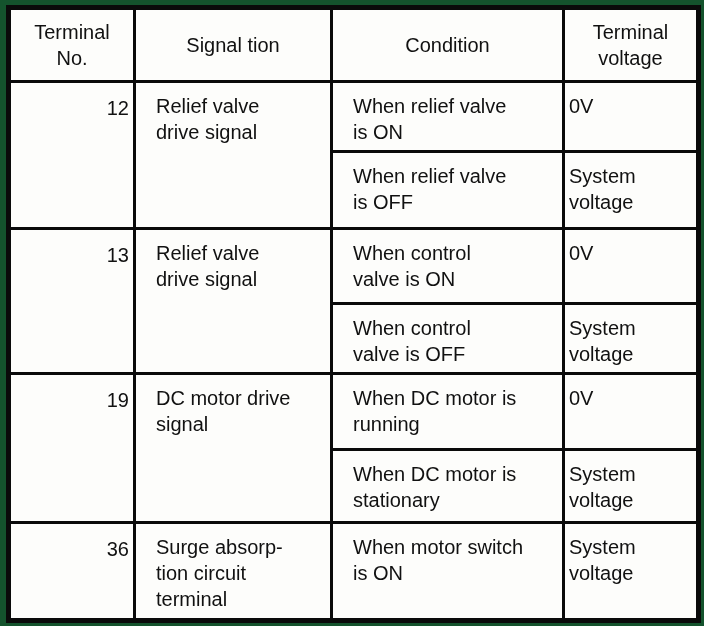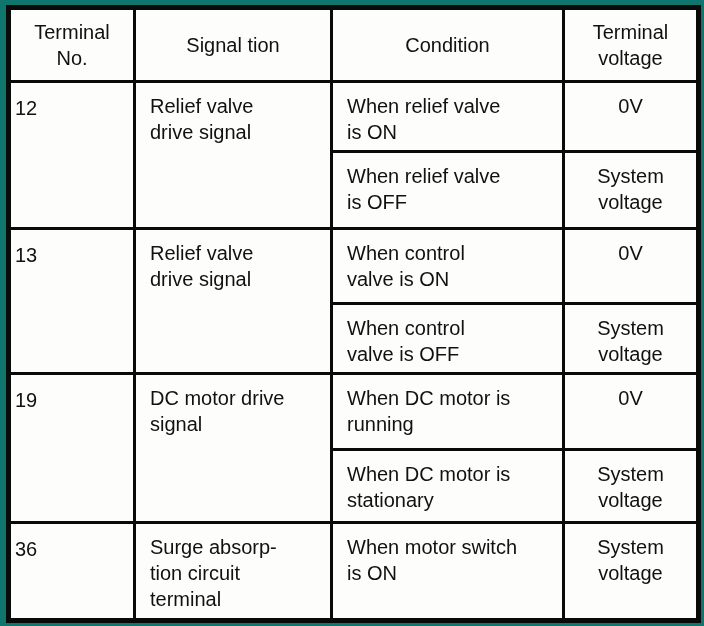--- a/index.html
+++ b/index.html
@@ -4,21 +4,21 @@
 <style>
   html, body {
     margin: 0;
     padding: 0;
     background: #ffffff;
   }
   .page {
     position: relative;
     width: 704px;
     height: 626px;
-    background: #0f766e;
+    background: #14532d;
     font-family: "Liberation Sans", sans-serif;
     color: #111111;
     overflow: hidden;
   }
   table.tv-table {
     position: absolute;
     left: 6px;
     top: 5px;
     width: 690px;
     border-collapse: collapse;
@@ -37,28 +37,28 @@
     font-weight: normal;
   }
   .tv-table th {
     text-align: center;
     vertical-align: middle;
     padding: 2px 4px;
   }
   .tv-table td {
     vertical-align: top;
     text-align: left;
-    padding: 10px 8px 4px 14px;
+    padding: 10px 8px 4px 20px;
   }
   .tv-table td.cell-num {
-    text-align: left;
+    text-align: right;
     padding: 12px 4px 4px 4px;
   }
   .tv-table td.cell-volt {
-    text-align: center;
+    text-align: left;
     padding: 10px 4px 4px 4px;
   }
 </style>
 </head>
 <body>
 
 <div class="page">
   <table class="tv-table">
     <colgroup>
       <col style="width:126px">

